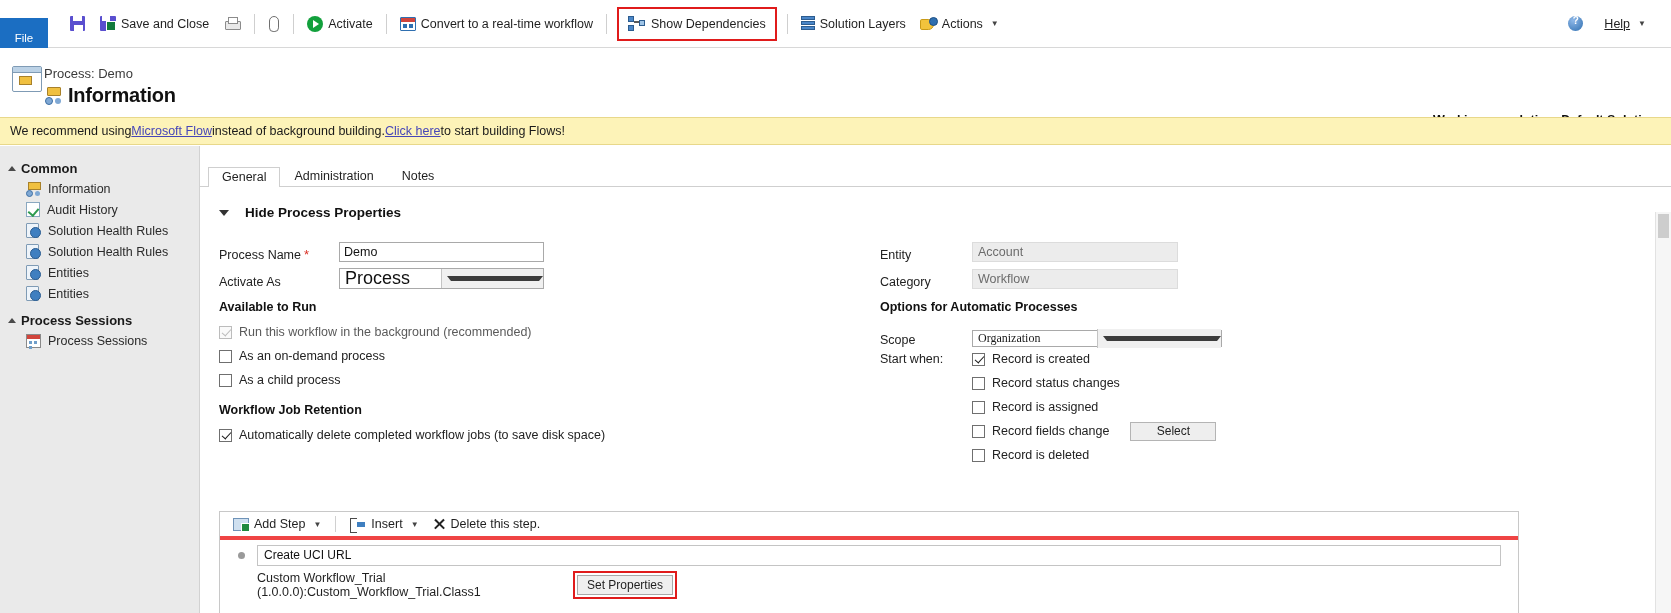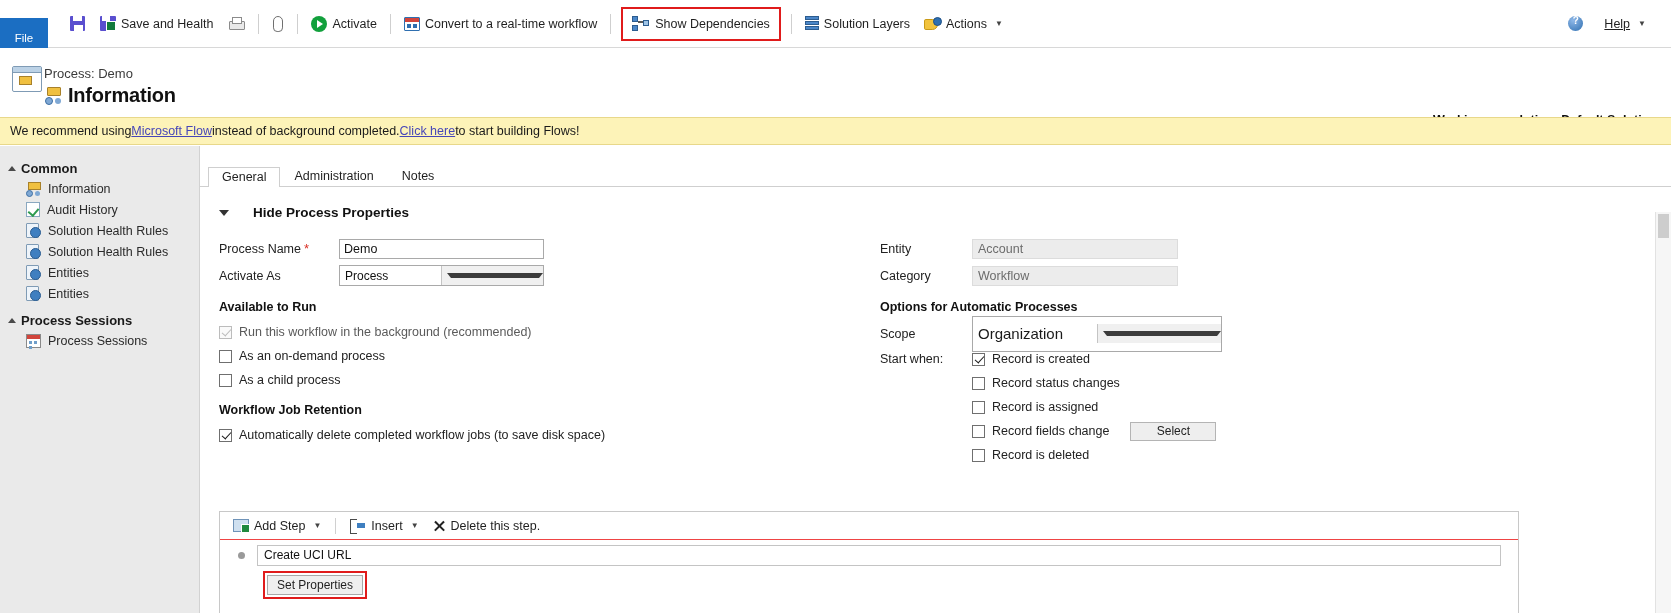--- a/index.html
+++ b/index.html
@@ -150,70 +150,70 @@
   .main { position: absolute; left: 200px; top: 162px; width: 1471px; height: 467px; background: #fff; }
 
   .tabs { position: absolute; left: 0; top: 3px; width: 1471px; height: 22px;
           border-bottom: 1px solid #cfcfcf; display: flex; align-items: flex-end; padding-left: 8px; }
   .tab { padding: 2px 13px 3px 13px; font-size: 12.5px; color: #1f1f1f;
          border: 1px solid transparent; border-bottom: none; cursor: default; }
   .tab.active { background: #fff; border-color: #cfcfcf; position: relative; top: 1px; }
 
   .formarea { position: absolute; left: 0; top: 25px; width: 1471px; height: 442px; background: #fff; }
 
-  .section-toggle { position: absolute; left: 19px; top: 18px; display:flex; align-items:center; gap:24px;
+  .section-toggle { position: absolute; left: 19px; top: 18px; display:flex; align-items:center; gap:16px;
                     font-size: 13.5px; font-weight: bold; color: #111; }
   .tri-d { width:0;height:0;border-left:5px solid transparent;border-right:5px solid transparent;
            border-top:6px solid #333; }
 
   .col-left { position: absolute; left: 19px; top: 48px; width: 560px; }
   .col-right { position: absolute; left: 680px; top: 48px; width: 600px; }
 
-  .frow { display: flex; align-items: center; height: 27px; }
+  .frow { display: flex; align-items: flex-end; height: 27px; }
   .flabel { width: 120px; font-size: 12.5px; color: #222; }
   .req { color: #d93025; margin-left: 3px; font-size: 13px; }
   .finput { width: 205px; height: 20px; border: 1px solid #a9a9a9; background: #fff;
             font-size: 12.5px; padding: 0 4px; line-height: 18px; color: #111; }
   .fselect { width: 205px; height: 21px; border: 1px solid #a9a9a9; background: #fff;
-             font-size: 12px; display: flex; align-items: center; }
+             font-size: 18px; display: flex; align-items: center; }
   .fselect span { flex: 1; padding-left: 5px; color: #111; }
   .fselect .arrowbox { width: 18px; height: 19px; background: #f0f0f0; border-left: 1px solid #c4c4c4;
                        display: flex; align-items: center; justify-content: center; }
   .chev { width:0;height:0;border-left:4px solid transparent;border-right:4px solid transparent;
           border-top:5px solid #3c3c3c; }
 
   .subhead { font-size: 12.5px; font-weight: bold; color: #111; margin: 11px 0 6px 0; }
   .cbrow { display: flex; align-items: center; gap: 7px; height: 24px; }
   .cb { width: 13px; height: 13px; border: 1px solid #6f6f6f; background: #fff; position: relative; flex: none; }
   .cb.checked::after { content:""; position:absolute; left:3.5px; top:0.5px; width:4px; height:8px;
                        border: solid #1a1a1a; border-width: 0 1.8px 1.8px 0; transform: rotate(42deg); }
   .cb.disabled { border-color: #bcbcbc; background: #fafafa; }
   .cb.disabled.checked::after { border-color: #bcbcbc; }
   .cblabel { font-size: 12.5px; color: #222; }
   .cblabel.muted { color: #5a5a5a; }
 
   .rlabel { width: 92px; font-size: 12.5px; color: #222; }
   .rinput { width: 206px; height: 20px; border: 1px solid #a9a9a9; background: #fff; font-size: 12.5px;
             padding: 0 5px; line-height: 18px; }
   .rinput.ro { background: #ececec; border: 1px solid #dcdcdc; color: #6c6c6c; }
-  .rselect { width: 250px; height: 36px; border: 1px solid #a9a9a9; background: #fff; font-size: 15px;
-             display: flex; align-items: center; }
+  .rselect { width: 250px; height: 17px; border: 1px solid #a9a9a9; background: #fff; font-size: 12px;
+             display: flex; align-items: center; font-family: Liberation Serif, serif; }
   .rselect span { flex: 1; padding-left: 5px; }
   .rselect .arrowbox { width: 18px; height: 19px; background: #f0f0f0; border-left: 1px solid #c4c4c4;
                        display:flex; align-items:center; justify-content:center; }
   .startgrid { display: flex; }
   .startcol { margin-left: 0; }
   .selbtn { width: 86px; height: 19px; background: #eeeeee; border: 1px solid #b4b4b4;
             font-size: 12px; display:flex; align-items:center; justify-content:center;
             color:#222; margin-left: 14px; }
 
   
   .steps { position: absolute; left: 19px; top: 324px; width: 1300px; height: 118px;
            border: 1px solid #c8c8c8; border-bottom: none; background: #fff; }
-  .steps-toolbar { height: 28px; border-bottom: 1px solid #ef4444; display: flex; align-items: center;
+  .steps-toolbar { height: 28px; border-bottom: 4px solid #ef4444; display: flex; align-items: center;
                    padding-left: 7px; gap: 2px; background: #fff; }
   .st-btn { display: flex; align-items: center; gap: 5px; padding: 0 6px; height: 22px;
             font-size: 12.5px; color: #1f1f1f; cursor: default; white-space: nowrap; }
   .st-sep { width: 1px; height: 16px; background: #d0d0d0; margin: 0 6px; }
   .ic-addstep { width:16px;height:13px;background:#cfe0f0;border:1px solid #6f93b8;flex:none;position:relative; }
   .ic-addstep::after{content:"";position:absolute;right:-2px;bottom:-2px;width:7px;height:7px;background:#1f8a3e;
     border:1px solid #fff;}
   .ic-insert { width:16px;height:13px;flex:none;position:relative; }
   .ic-insert::before{content:"";position:absolute;left:0;top:0;width:6px;height:13px;
     border:1px solid #4a4a4a;border-right:none;}
@@ -250,21 +250,21 @@
   <div class="ribbon">
     <div class="file-tab">File</div>
     <div class="rb-items">
 
       <div class="rb-btn rb-icononly">
         <span class="ic ic-save"></span>
       </div>
 
       <div class="rb-btn">
         <span class="ic ic-savec"></span>
-        <span>Save and Health</span>
+        <span>Save and Close</span>
       </div>
 
       <div class="rb-btn rb-icononly">
         <span class="ic ic-print"></span>
       </div>
 
       <div class="rb-sep"></div>
 
       <div class="rb-btn rb-icononly">
         <span class="ic ic-clip"></span>
@@ -330,21 +330,21 @@
     <div class="ph-titlewrap">
       <span class="ph-titleicon"></span>
       <span class="ph-title">Information</span>
     </div>
     <div class="ph-solution">Working on solution: Default Solution</div>
   </div>
 
   <div class="notify">
     <span>We recommend using </span>
     <a href="#">Microsoft Flow</a>
-    <span> instead of background completed. </span>
+    <span> instead of background building. </span>
     <a href="#">Click here</a>
     <span> to start building Flows!</span>
   </div>
 
   <div class="sidebar">
 
     <div class="side-group">
       <span class="tri"></span>
       <span>Common</span>
     </div>
@@ -520,20 +520,21 @@
             <span>Delete this step.</span>
           </div>
         </div>
 
         <div class="steprow">
           <span class="bullet"></span>
           <input class="stepinput" value="Create UCI URL" style="">
         </div>
 
         <div class="steprow2">
+          <span class="steptext">Custom Workflow_Trial (1.0.0.0):Custom_Workflow_Trial.Class1</span>
           <span class="propwrap">
             <span class="propbtn">Set Properties</span>
           </span>
         </div>
       </div>
 
       <div class="vscroll">
         <div class="thumb"></div>
       </div>
 

